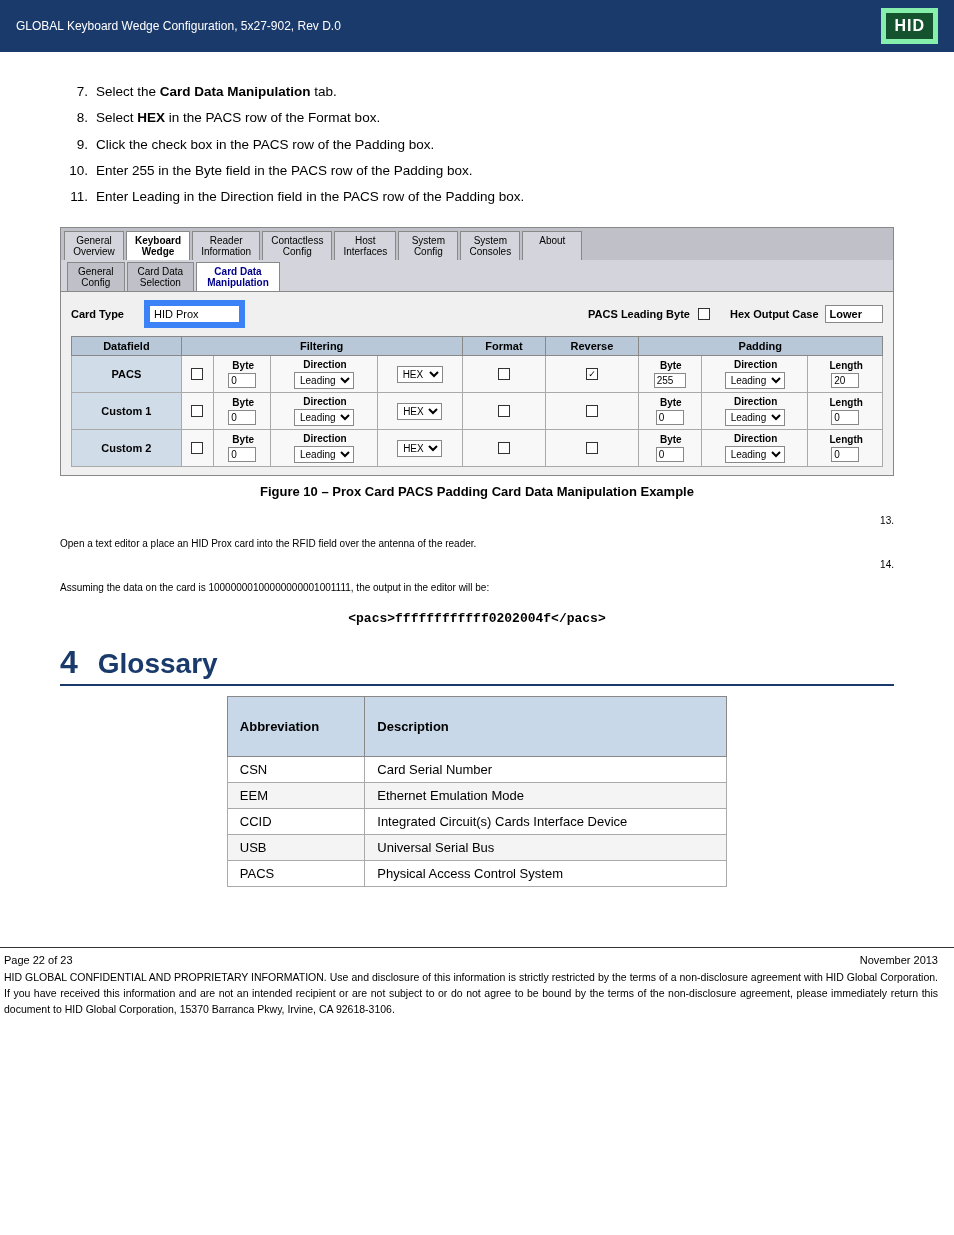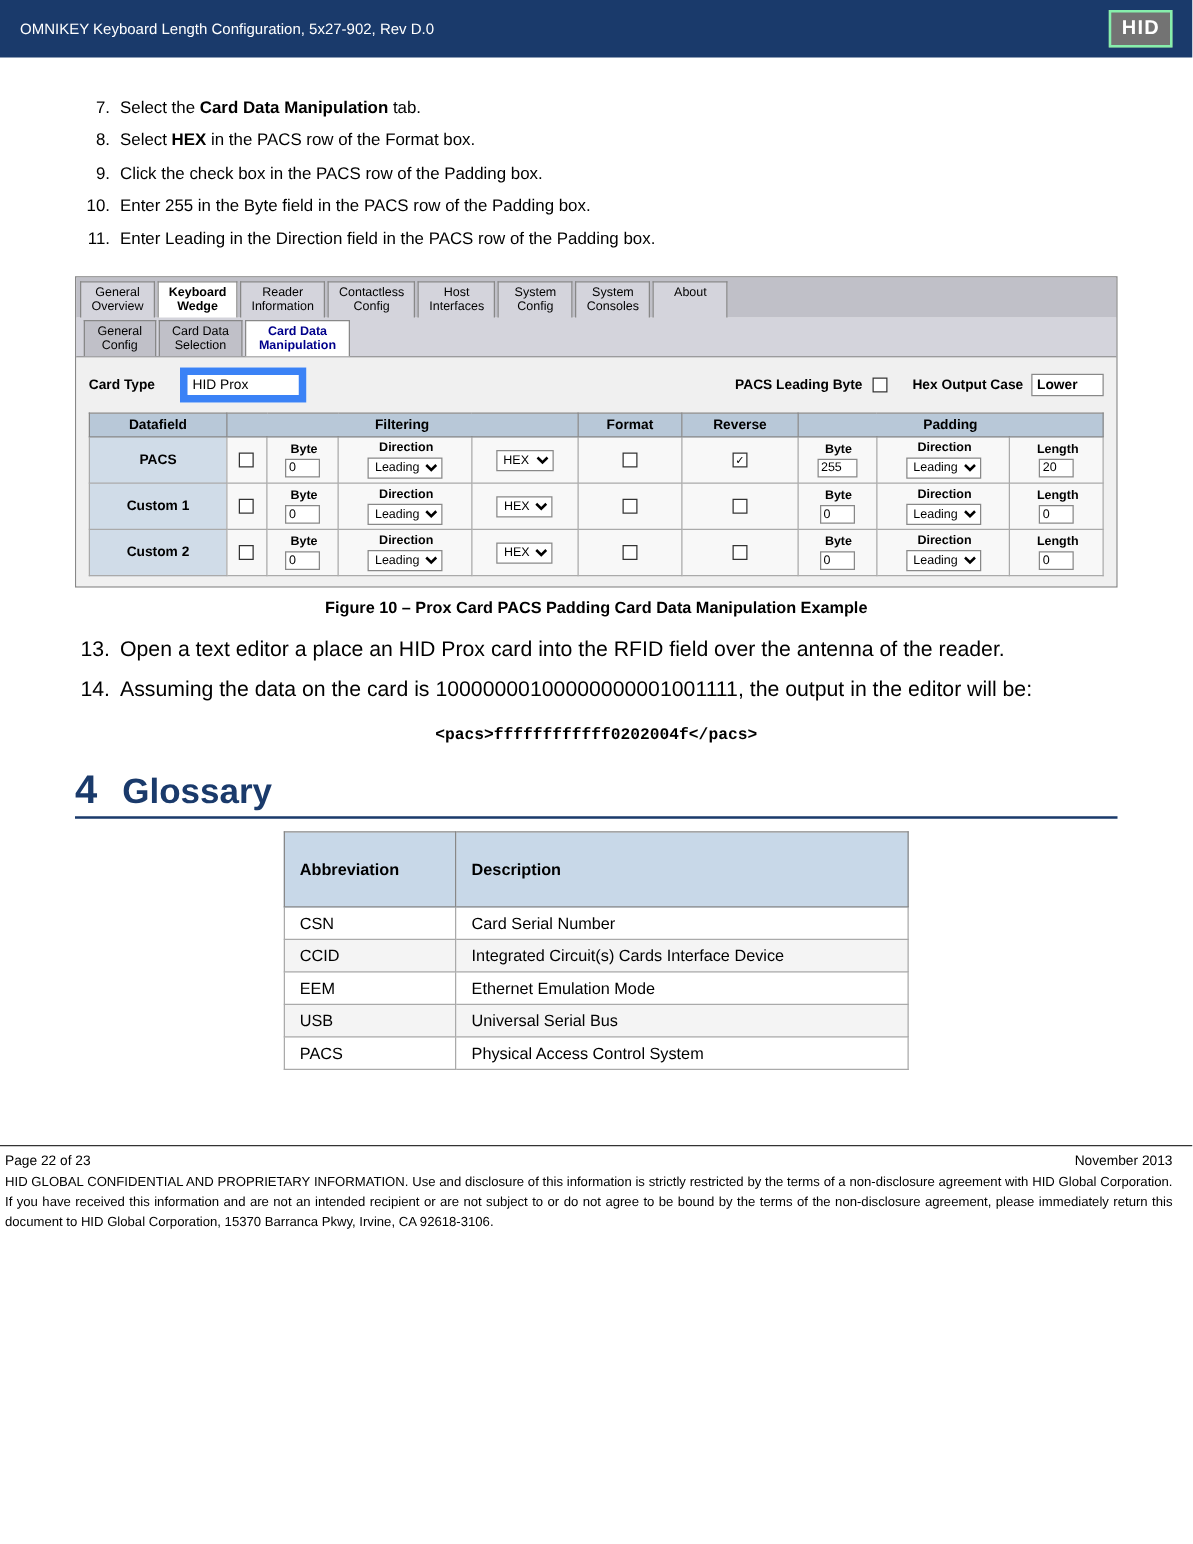--- a/index.html
+++ b/index.html
@@ -18,22 +18,22 @@
       display: flex;
       justify-content: space-between;
       align-items: center;
       padding: 8px 16px;
     }
     .header-title {
       color: #fff;
       font-size: 12px;
     }
     .hid-logo {
-      background: #737373;
-      border: 2px solid #86efac;
+      background: #14532d;
+      border: 5px solid #86efac;
       color: #fff;
       font-weight: bold;
       font-size: 16px;
       padding: 4px 8px;
       letter-spacing: 1px;
     }
 
     
     .content {
       padding: 30px 60px 20px 60px;
@@ -229,22 +229,23 @@
       margin-bottom: 16px;
     }
     .steps-continued ol {
       list-style: none;
       padding: 0;
     }
     .steps-continued ol li {
       margin-bottom: 6px;
       display: flex;
       gap: 8px;
-      font-size: 17px;
+      font-size: 10px;
       line-height: 1.5;
+      flex-direction: column;
     }
 
     
     .code-block {
       text-align: center;
       font-family: 'Courier New', monospace;
       font-weight: bold;
       font-size: 13px;
       margin: 10px 0 20px 0;
     }
@@ -326,21 +327,21 @@
     .checked-box.on::after {
       content: '✓';
       color: #000;
       font-size: 9px;
     }
   </style>
 </head>
 <body>
 
 <div class="header">
-  <span class="header-title">OMNIKEY Keyboard Length Configuration, 5x27-902, Rev D.0</span>
+  <span class="header-title">GLOBAL Keyboard Wedge Configuration, 5x27-902, Rev D.0</span>
   <span class="hid-logo">HID</span>
 </div>
 
 <div class="content">
 
   <div class="steps">
     <ol>
       <li>
         <span class="step-num">7.</span>
         <span>Select the <strong>Card Data Manipulation</strong> tab.</span>
@@ -630,26 +631,26 @@
         <th>Abbreviation</th>
         <th>Description</th>
       </tr>
     </thead>
     <tbody id="glossary-tbody">
     <tr>
       <td>CSN</td>
       <td>Card Serial Number</td>
     </tr>
         <tr>
+      <td>EEM</td>
+      <td>Ethernet Emulation Mode</td>
+    </tr>
+        <tr>
       <td>CCID</td>
       <td>Integrated Circuit(s) Cards Interface Device</td>
-    </tr>
-        <tr>
-      <td>EEM</td>
-      <td>Ethernet Emulation Mode</td>
     </tr>
         <tr>
       <td>USB</td>
       <td>Universal Serial Bus</td>
     </tr>
         <tr>
       <td>PACS</td>
       <td>Physical Access Control System</td>
     </tr>
       </tbody>

